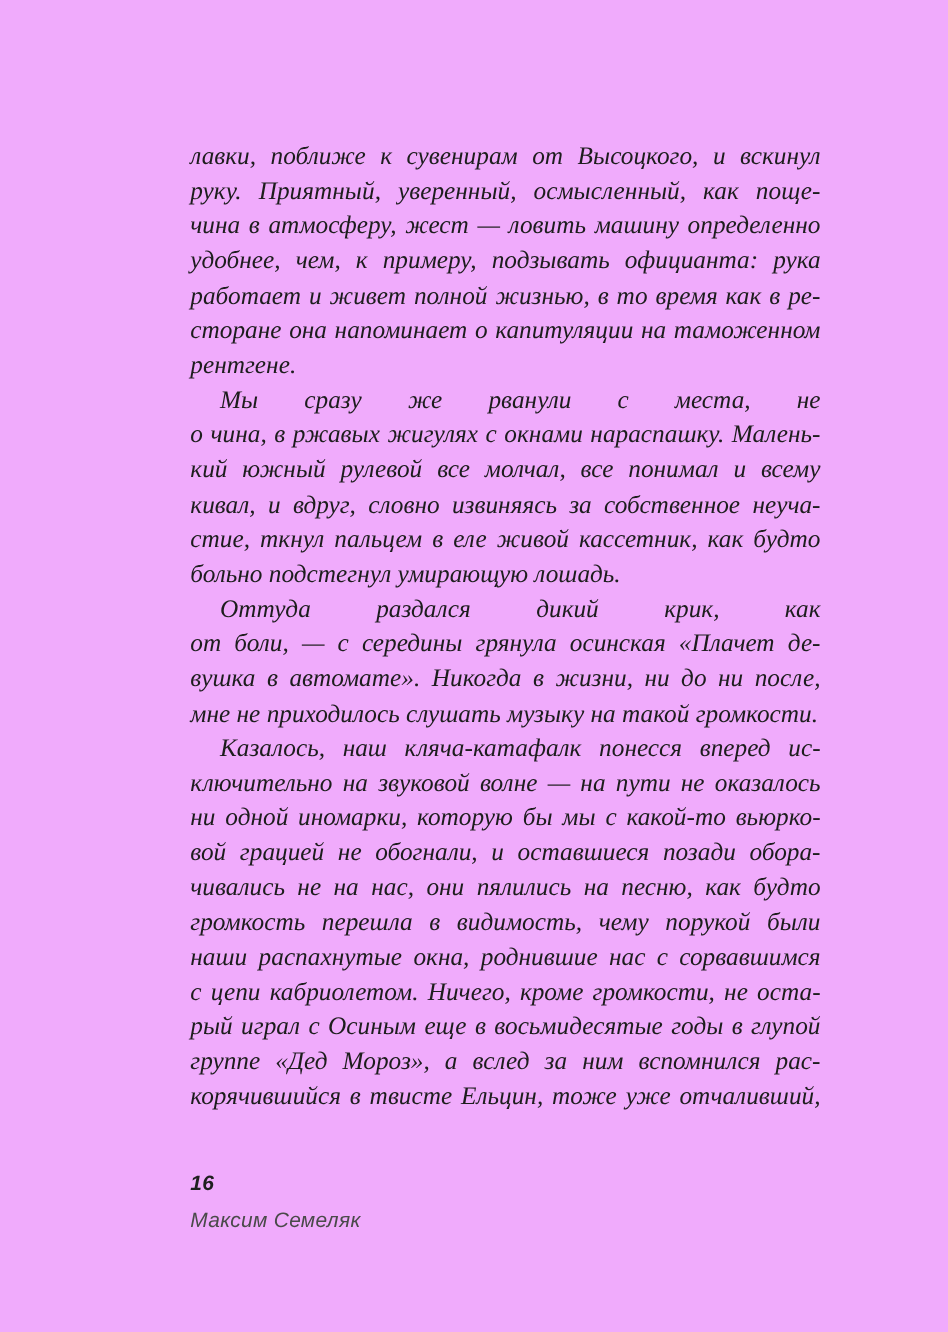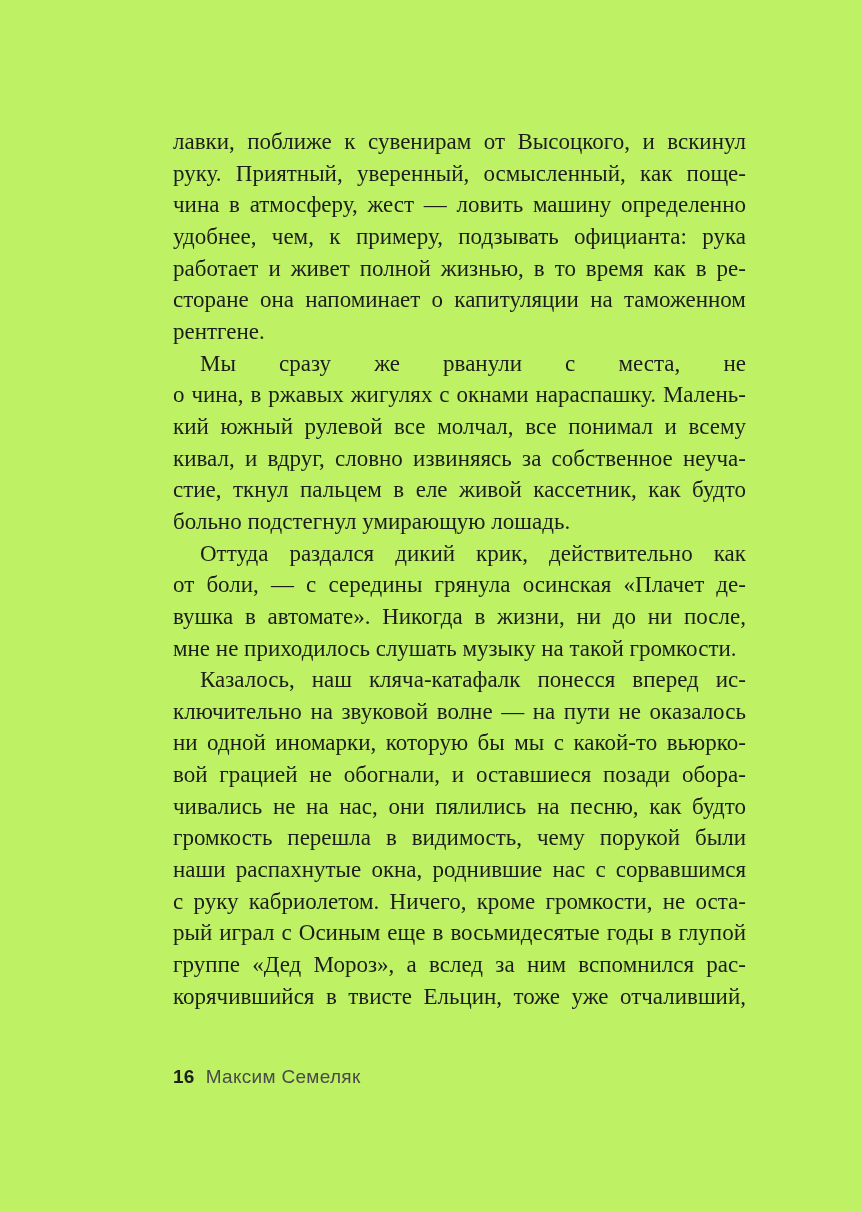--- a/index.html
+++ b/index.html
@@ -1,21 +1,22 @@
 <!DOCTYPE html>
 <html><head>
 <meta charset="utf-8">
 <style>
   html,body{margin:0;padding:0;background:#e9e9e9;}
   .page{
     position:relative;
     width:862px;height:1211px;
-    background:#bef264;
+    background:#f0abfc;
     overflow:hidden;
     font-kerning:normal;
+    font-style:italic;
   }
   .text-block{
     position:absolute;
     left:173px;top:126px;
     width:573px;
     font-family:"Liberation Serif","DejaVu Serif",serif;
     font-size:23px;
     line-height:31.65px;
     color:#1d1d1d;
   }
@@ -34,20 +35,21 @@
   .footer{
     position:absolute;
     left:173px;top:1066px;
     display:flex;
     align-items:baseline;
     gap:11px;
     font-family:"Liberation Sans","DejaVu Sans",sans-serif;
     font-size:19px;
     color:#4a4a4a;
     letter-spacing:0.3px;
+    flex-direction:column;
   }
   .footer .num{
     font-weight:700;
     color:#1f1f1f;
   }
 </style>
 </head>
 <body>
 
 <div class="page">
@@ -169,21 +171,20 @@
           <span>будто</span>
         </div>
         <div class="line plain">больно подстегнул умирающую лошадь.</div>
       </div>
       <div class="paragraph">
         <div class="line indent">
           <span>Оттуда</span>
           <span>раздался</span>
           <span>дикий</span>
           <span>крик,</span>
-          <span>действительно</span>
           <span>как</span>
         </div>
         <div class="line">
           <span>от</span>
           <span>боли,</span>
           <span>—</span>
           <span>с</span>
           <span>середины</span>
           <span>грянула</span>
           <span>осинская</span>
@@ -270,21 +271,21 @@
           <span>наши</span>
           <span>распахнутые</span>
           <span>окна,</span>
           <span>роднившие</span>
           <span>нас</span>
           <span>с</span>
           <span>сорвавшимся</span>
         </div>
         <div class="line">
           <span>с</span>
-          <span>руку</span>
+          <span>цепи</span>
           <span>кабриолетом.</span>
           <span>Ничего,</span>
           <span>кроме</span>
           <span>громкости,</span>
           <span>не</span>
           <span>оста-</span>
         </div>
         <div class="line">
           <span>рый</span>
           <span>играл</span>

